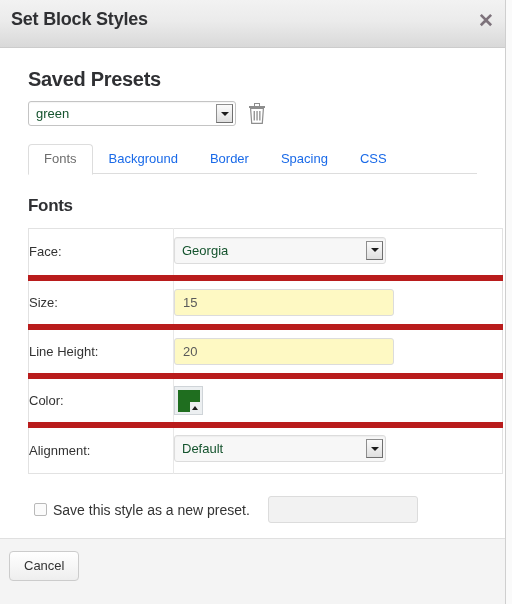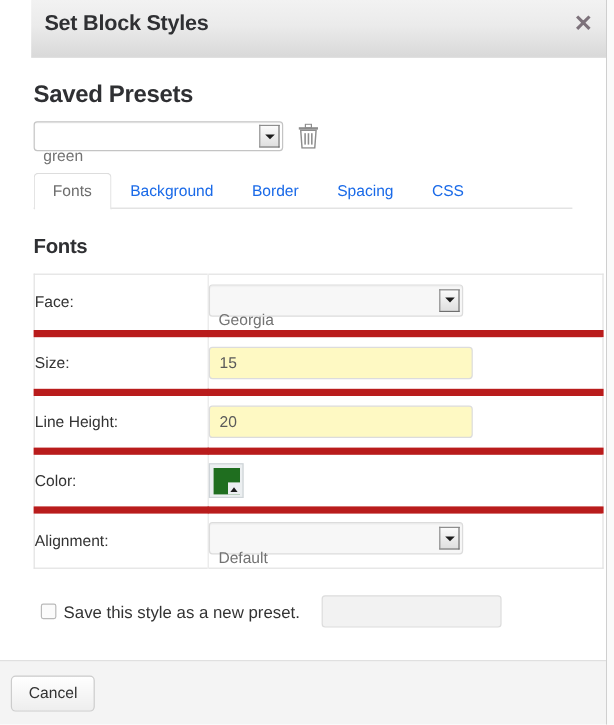--- a/index.html
+++ b/index.html
@@ -35,21 +35,20 @@
     background: #fafafa;
   }
 
   
   #modal-header {
     position: relative;
     height: 48px;
     background: linear-gradient(to bottom, #f2f2f2 0%, #ebebeb 45%, #d9d9d9 100%);
     border-bottom: 1px solid #cccccc;
     box-sizing: border-box;
-    margin-left: 26px;
   }
   #modal-title {
     position: absolute;
     left: 11px;
     top: 9px;
     font-size: 18px;
     font-weight: bold;
     color: #2f3033;
     letter-spacing: -0.2px;
   }
@@ -100,24 +99,24 @@
     height: 25px;
     background: #ffffff;
     border: 1px solid #c4c4c4;
     border-radius: 3px;
     position: relative;
     box-shadow: inset 0 1px 1px rgba(0,0,0,0.04);
   }
   .sel-text {
     position: absolute;
     left: 7px;
-    top: 16px;
+    top: 0;
     line-height: 23px;
     font-size: 13px;
-    color: #737373;
+    color: #14532d;
     white-space: nowrap;
   }
   .sel-arrow-btn {
     position: absolute;
     right: 2px;
     top: 2px;
     width: 17px;
     height: 19px;
     background: linear-gradient(to bottom, #fbfbfb, #dfdfdf);
     border: 1px solid #8e8e8e;
@@ -296,21 +295,21 @@
     color: #5a5a5a;
     outline: none;
   }
 
   
   #modal-footer {
     position: absolute;
     left: 0;
     bottom: 0;
     width: 506px;
-    height: 54px;
+    height: 66px;
     background: #f4f4f4;
     border-top: 1px solid #e0e0e0;
     box-sizing: border-box;
   }
   #cancel-button {
     position: absolute;
     left: 9px;
     top: 12px;
     padding: 0 14px;
     height: 30px;

